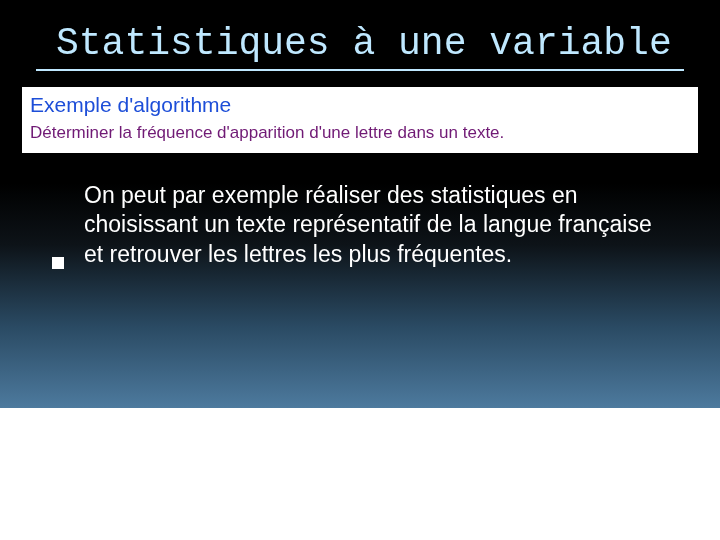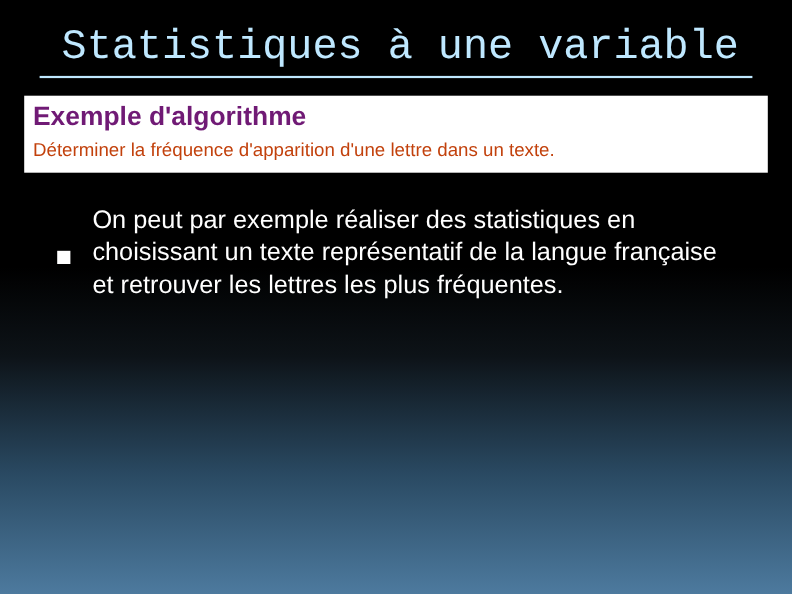--- a/index.html
+++ b/index.html
@@ -1,23 +1,23 @@
 <!DOCTYPE html>
 <html><head>
 <meta charset="utf-8">
 <style>
   html,body{margin:0;padding:0;width:720px;height:540px;overflow:hidden;font-family:sans-serif}
-  .slide{width:720px;height:540px;background:linear-gradient(180deg,#000 0%,#000 45%,#0d1318 60%,#2a4a63 80%,#4d7a9e 100%);position:relative;box-sizing:border-box}
+  .slide{width:720px;height:408px;background:linear-gradient(180deg,#000 0%,#000 45%,#0d1318 60%,#2a4a63 80%,#4d7a9e 100%);position:relative;box-sizing:border-box}
   .title{font-family:"Courier New",Courier,monospace;color:#bfe8ff;font-size:38px;padding:22px 0 0 56px;letter-spacing:0}
   .rule{height:2px;background:#bfe8ff;margin:4px 36px 0 36px}
   .whitebox{background:#fff;margin:16px 22px 0 22px;padding:6px 8px 10px 8px}
-  .wb-head{font-family:Verdana,Arial,sans-serif;font-weight:bold;color:#701a75;font-size:24px;margin:0 0 6px 0}
-  .wb-sub{font-family:Verdana,Arial,sans-serif;color:#c2410c;font-size:17px;margin:0}
+  .wb-head{font-family:Verdana,Arial,sans-serif;font-weight:normal;color:#1d4ed8;font-size:21px;margin:0 0 6px 0}
+  .wb-sub{font-family:Verdana,Arial,sans-serif;color:#701a75;font-size:17px;margin:0}
   .bullets{margin:28px 44px 0 44px;color:#fff;font-family:"Candara","Corbel","Segoe UI",sans-serif;font-size:23px;line-height:1.28}
-  .bitem{display:flex;align-items:center;margin-bottom:6px}
+  .bitem{display:flex;align-items:flex-end;margin-bottom:6px}
   .bmark{flex:0 0 auto;width:12px;height:12px;background:#fff;margin:9px 20px 0 8px}
   .btext{flex:1}
 </style>
 </head>
 <body>
 
 <div class="slide">
   <div class="title">Statistiques à une variable</div>
   <div class="rule"></div>
 

